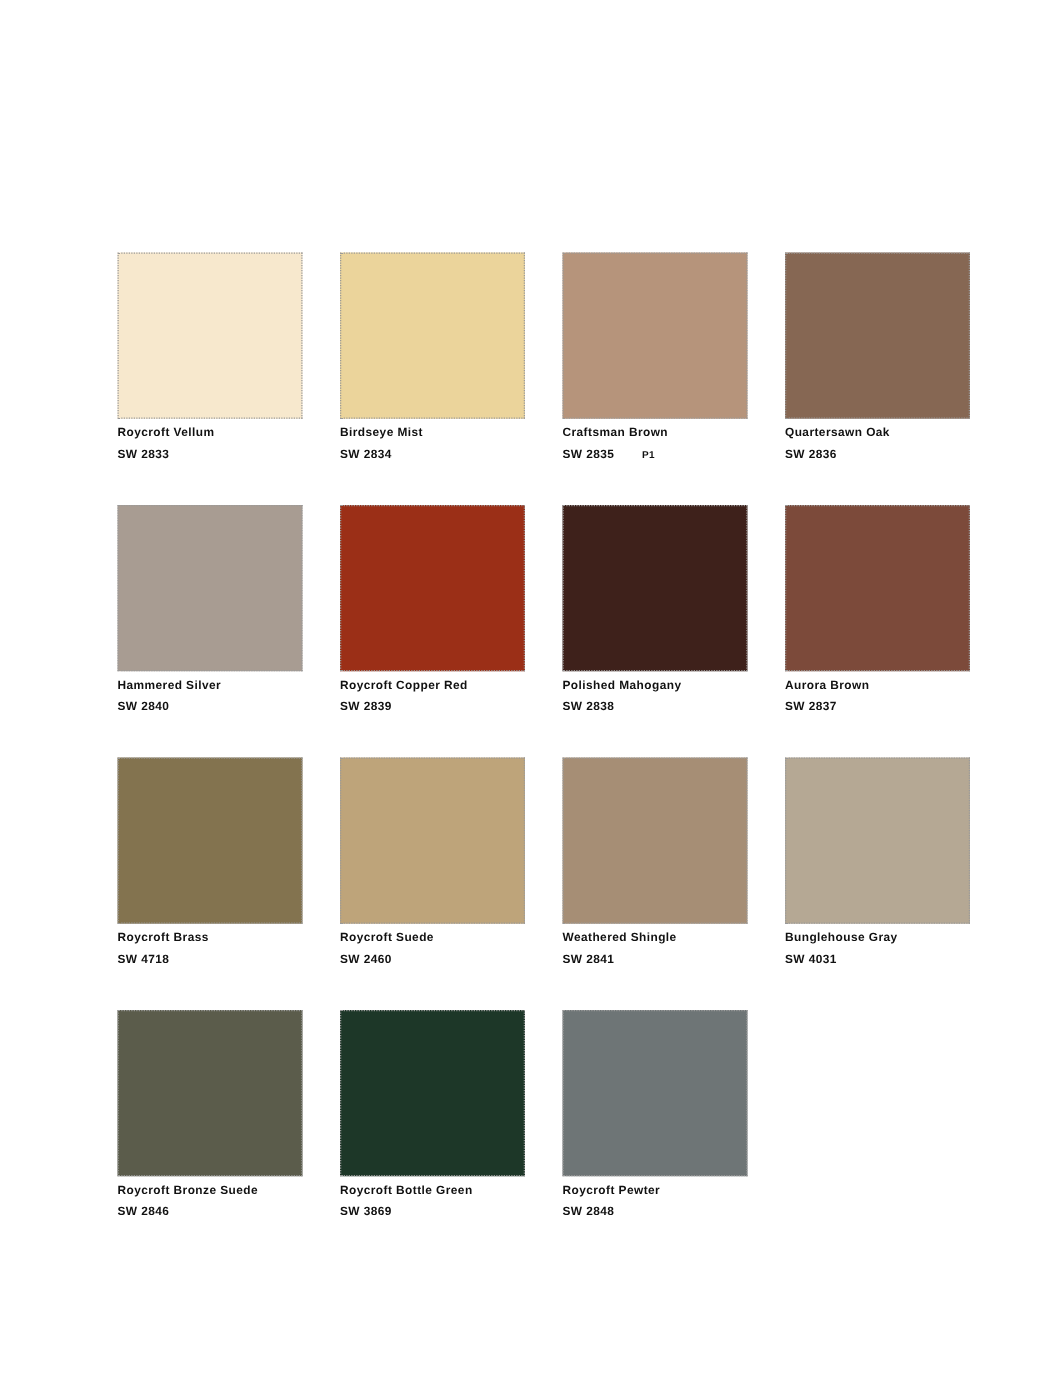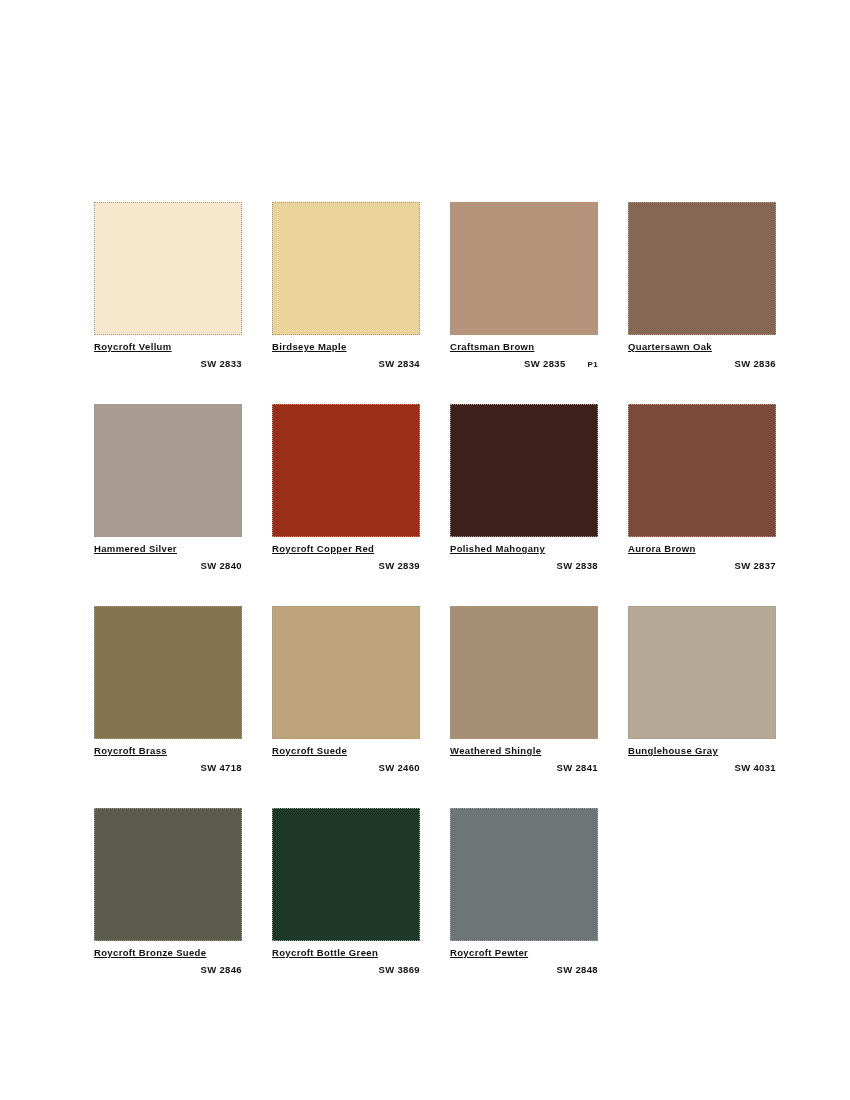--- a/index.html
+++ b/index.html
@@ -48,28 +48,26 @@
     line-height: 1.18;
   }
 
   .swatch-name {
     font-size: 9.5px;
     font-weight: bold;
     letter-spacing: 0.35px;
     color: #111111;
     display: block;
     white-space: nowrap;
-    text-decoration: underline;
   }
 
   .swatch-code-row {
     display: block;
     white-space: nowrap;
     margin-top: 1px;
-    text-align: right;
   }
 
   .swatch-code {
     font-size: 9.5px;
     font-weight: bold;
     letter-spacing: 0.35px;
     color: #111111;
   }
 
   .swatch-mark {
@@ -92,21 +90,21 @@
       <div class="swatch-cell">
         <div class="swatch-chip" style="background-color: rgb(247, 232, 205); border-color: rgb(154, 154, 154);"></div>
         <div class="swatch-caption">
           <span class="swatch-name">Roycroft Vellum</span>
           <span class="swatch-code-row"><span class="swatch-code">SW 2833</span><span class="swatch-mark"></span></span>
         </div>
       </div>
       <div class="swatch-cell">
         <div class="swatch-chip" style="background-color: rgb(235, 212, 155); border-color: rgb(154, 154, 154);"></div>
         <div class="swatch-caption">
-          <span class="swatch-name">Birdseye Maple</span>
+          <span class="swatch-name">Birdseye Mist</span>
           <span class="swatch-code-row"><span class="swatch-code">SW 2834</span><span class="swatch-mark"></span></span>
         </div>
       </div>
       <div class="swatch-cell">
         <div class="swatch-chip" style="background-color: rgb(182, 148, 123); border-color: rgb(154, 154, 154);"></div>
         <div class="swatch-caption">
           <span class="swatch-name">Craftsman Brown</span>
           <span class="swatch-code-row"><span class="swatch-code">SW 2835</span><span class="swatch-mark">P1</span></span>
         </div>
       </div>

